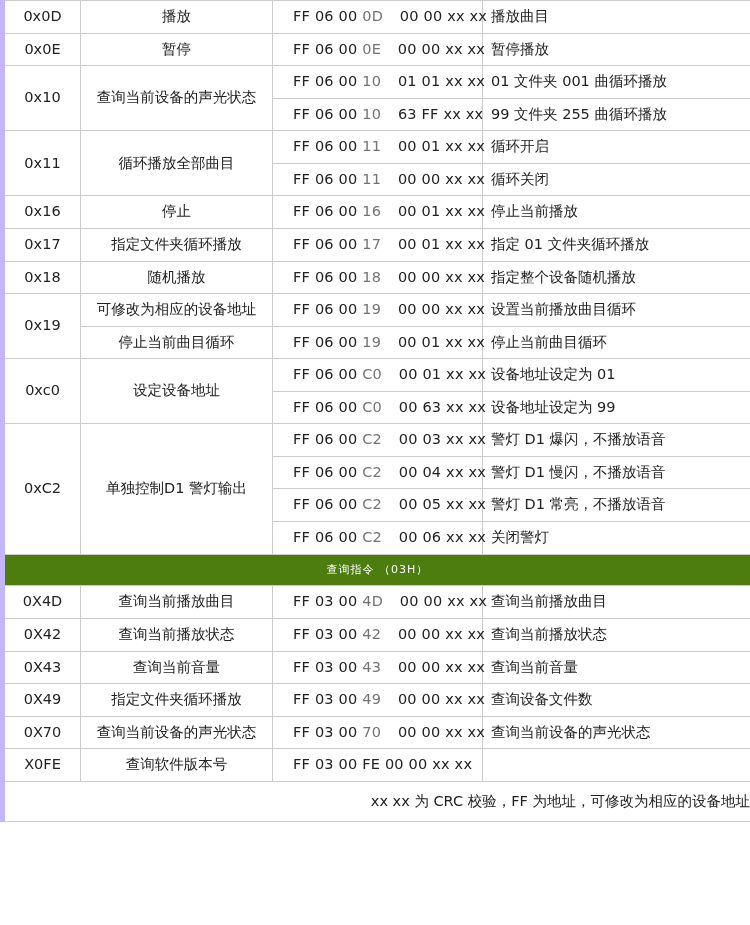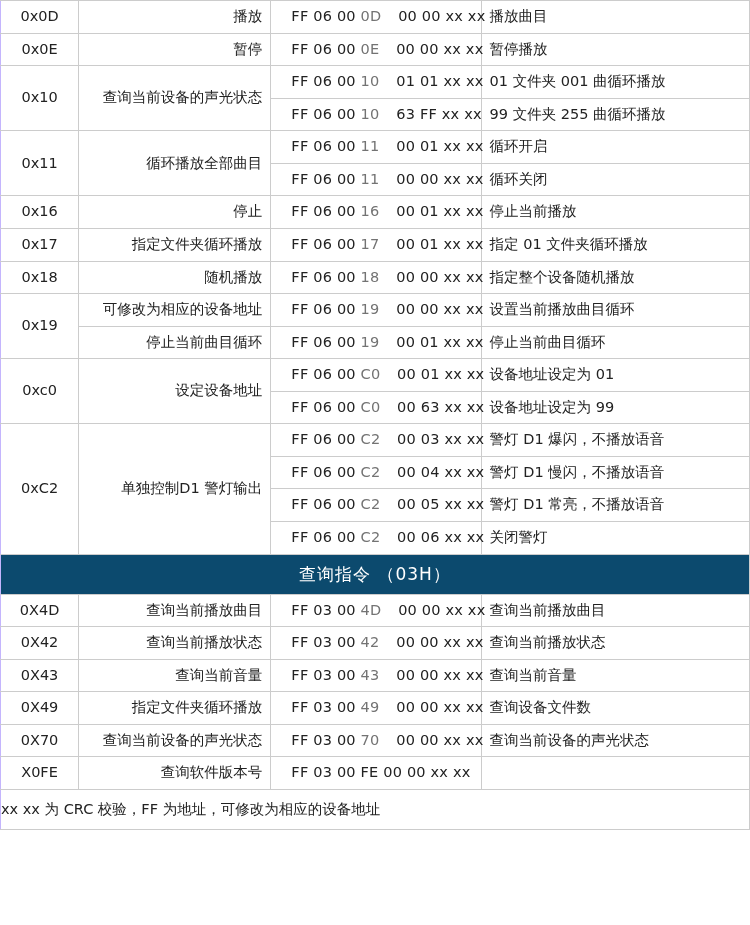--- a/index.html
+++ b/index.html
@@ -12,67 +12,67 @@
     height: 925px;
     font-family: "DejaVu Sans", "Liberation Sans", sans-serif;
     color: #222222;
     overflow: hidden;
   }
   table.cmd-table {
     border-collapse: collapse;
     table-layout: fixed;
     width: 750px;
     border-top: 1px solid #cccccc;
-    border-left: 1px solid #c4b5fd;
+    border-left: 5px solid #c4b5fd;
   }
   table.cmd-table td {
     border-right: 1px solid #cccccc;
     border-bottom: 1px solid #cccccc;
     padding: 6px 8px;
     font-size: 14.5px;
     line-height: 1.35;
     vertical-align: middle;
     color: #222222;
     height: 24px;
     box-sizing: border-box;
   }
   td.col-code {
     width: 78px;
     text-align: center;
     white-space: nowrap;
   }
   td.col-desc {
     width: 192px;
-    text-align: right;
+    text-align: center;
   }
   td.col-frame {
     width: 210px;
     text-align: left;
     white-space: nowrap;
     font-family: "DejaVu Sans", "Liberation Sans", sans-serif;
     letter-spacing: 0.2px;
   }
   td.col-note {
     width: 268px;
     text-align: left;
   }
   .hl {
     color: #737373;
   }
   tr.section-row td {
-    background: #0c4a6e;
+    background: #4d7c0f;
     color: #ffffff;
     text-align: center;
-    font-size: 17px;
+    font-size: 11px;
     letter-spacing: 1px;
     padding: 8px 0;
     margin-left: 12px;
   }
   tr.footer-row td {
-    text-align: left;
+    text-align: right;
     font-size: 14.5px;
     padding: 10px 0;
   }
   .frame-prefix { color: #222222; margin-left: 12px; }
 </style>
 </head>
 <body>
 
 <table class="cmd-table">
   <tbody>

